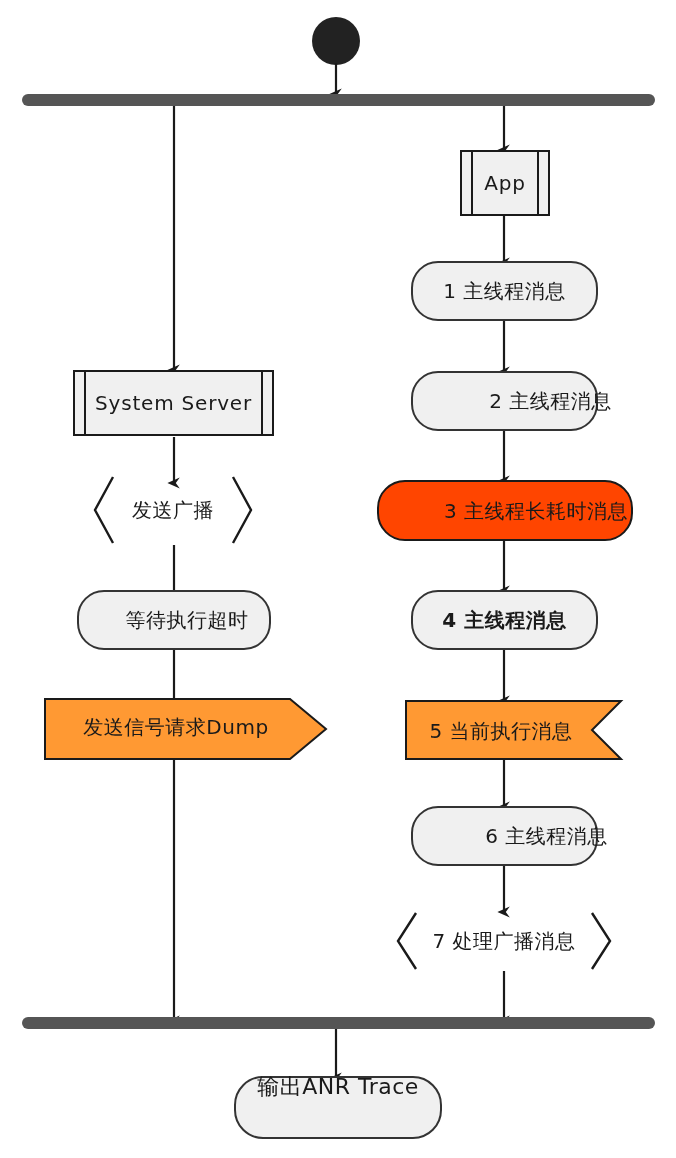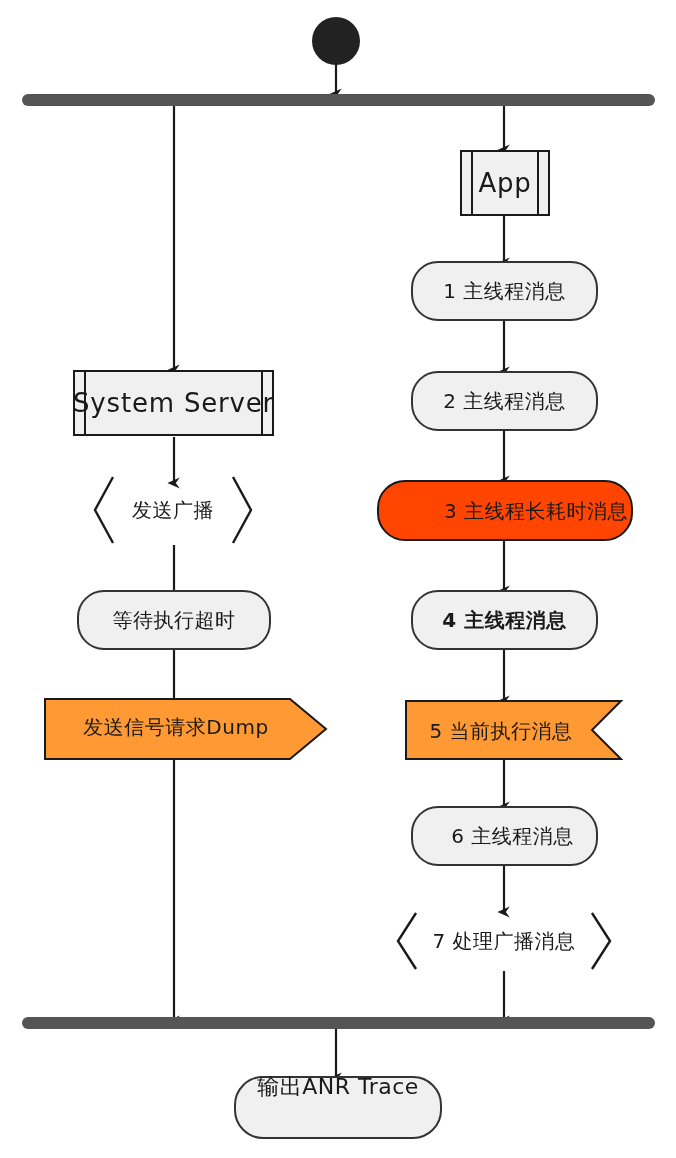--- a/index.html
+++ b/index.html
@@ -30,21 +30,21 @@
     align-items: center;
     justify-content: center;
     color: #1a1a1a;
     font-size: 20px;
     line-height: 1;
     white-space: nowrap;
     letter-spacing: 0.5px;
     pointer-events: none;
   }
   .label-latin {
-    font-size: 26px;
+    font-size: 20px;
     letter-spacing: 0.8px;
     border-radius: 14px;
   }
   .label-small {
     font-size: 22px;
   }
 </style>
 </head>
 <body>
 
@@ -120,35 +120,35 @@
 
     <line x1="336" y1="1029" x2="336" y2="1078" stroke="#1a1a1a" stroke-width="2.2" marker-end="url(#arrowhead)"></line>
 
     <rect x="235" y="1077" width="206" height="61" rx="28" ry="28" fill="#f0f0f0" stroke="#333333" stroke-width="2"></rect>
   </svg>
 
   <div class="node-label label-latin" style="left:74px; top:371px; width:199px; height:64px;">System Server</div>
 
   <div class="node-label" style="left:95px; top:477px; width:156px; height:66px;">发送广播</div>
 
-  <div class="node-label" style="left:78px; top:591px; width:192px; height:58px;">等待执行超时</div>
+  <div class="node-label" style="left:91px; top:591px; width:192px; height:58px;">等待执行超时</div>
 
   <div class="node-label" style="left:45px; top:699px; width:262px; height:56px;">发送信号请求Dump</div>
 
   <div class="node-label label-latin" style="left:461px; top:151px; width:88px; height:64px;">App</div>
 
   <div class="node-label" style="left:412px; top:262px; width:185px; height:58px;">1 主线程消息</div>
 
-  <div class="node-label" style="left:412px; top:372px; width:185px; height:58px;">2 主线程消息</div>
+  <div class="node-label" style="left:412px; top:372px; width:185px; height:58px;padding-left:46px;">2 主线程消息</div>
 
   <div class="node-label" style="left:378px; top:481px; width:254px; height:59px;margin-left:31px;">3 主线程长耗时消息</div>
 
   <div class="node-label" style="left:412px; top:591px; width:185px; height:58px;font-weight:bold;">4 主线程消息</div>
 
   <div class="node-label" style="left:406px; top:701px; width:190px; height:60px;">5 当前执行消息</div>
 
-  <div class="node-label" style="left:412px; top:807px; width:201px; height:58px;">6 主线程消息</div>
+  <div class="node-label" style="left:412px; top:807px; width:201px; height:58px;padding-left:34px;">6 主线程消息</div>
 
   <div class="node-label" style="left:398px; top:913px; width:212px; height:56px;">7 处理广播消息</div>
 
   <div class="node-label label-small" style="left:235px; top:1052px; width:206px; height:70px;">输出ANR Trace</div>
 
 </div>
 
 </body></html>

